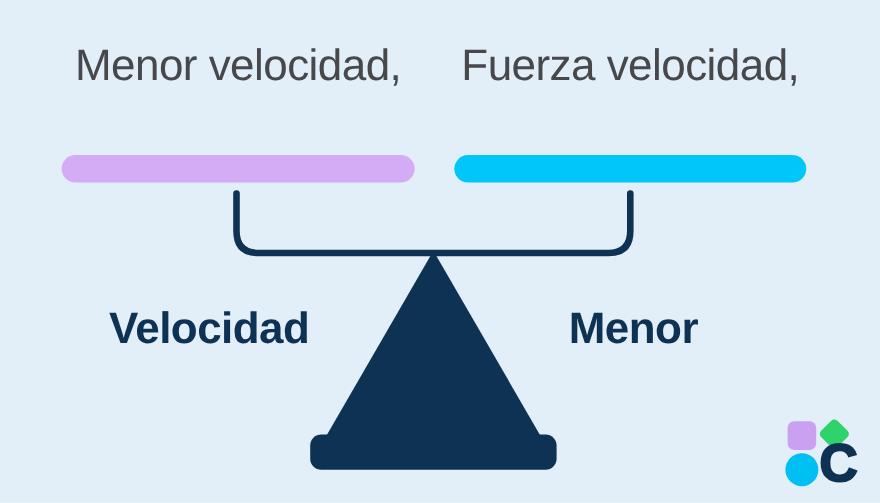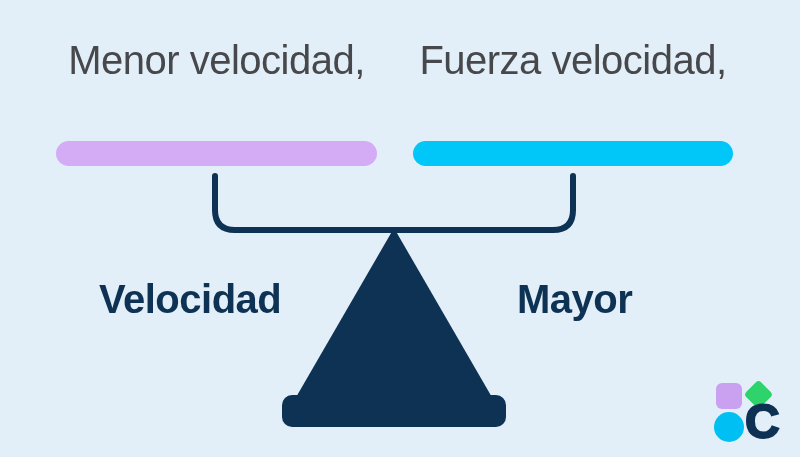--- a/index.html
+++ b/index.html
@@ -87,21 +87,21 @@
   <div class="bar bar-left" style="background: rgb(212, 172, 246);"></div>
   <div class="bar bar-right" style="background: rgb(0, 199, 247);"></div>
 
   <svg class="diagram-svg" viewBox="0 0 800 457" xmlns="http://www.w3.org/2000/svg">
     <path d="M215 176 V210 Q215 230 235 230 H553 Q573 230 573 210 V176" fill="none" stroke-width="6" stroke-linecap="round" stroke="#0D3253"></path>
     <polygon points="394,228 493,399 295,399" fill="#0D3253"></polygon>
     <rect x="282" y="395" width="224" height="32" rx="10" fill="#0D3253"></rect>
   </svg>
 
   <div class="axis-label axis-label-left" style="color: rgb(13, 50, 83);">Velocidad</div>
-  <div class="axis-label axis-label-right" style="color: rgb(13, 50, 83);">Mayor</div>
+  <div class="axis-label axis-label-right" style="color: rgb(13, 50, 83);">Menor</div>
 
   <div class="logo">
     <div class="logo-square" style="background: rgb(201, 161, 240);"></div>
     <div class="logo-diamond" style="background: rgb(46, 211, 107);"></div>
     <div class="logo-circle" style="background: rgb(0, 191, 242);"></div>
     <span class="logo-letter" style="color: rgb(13, 50, 83);">C</span>
   </div>
 
 </div>
 

